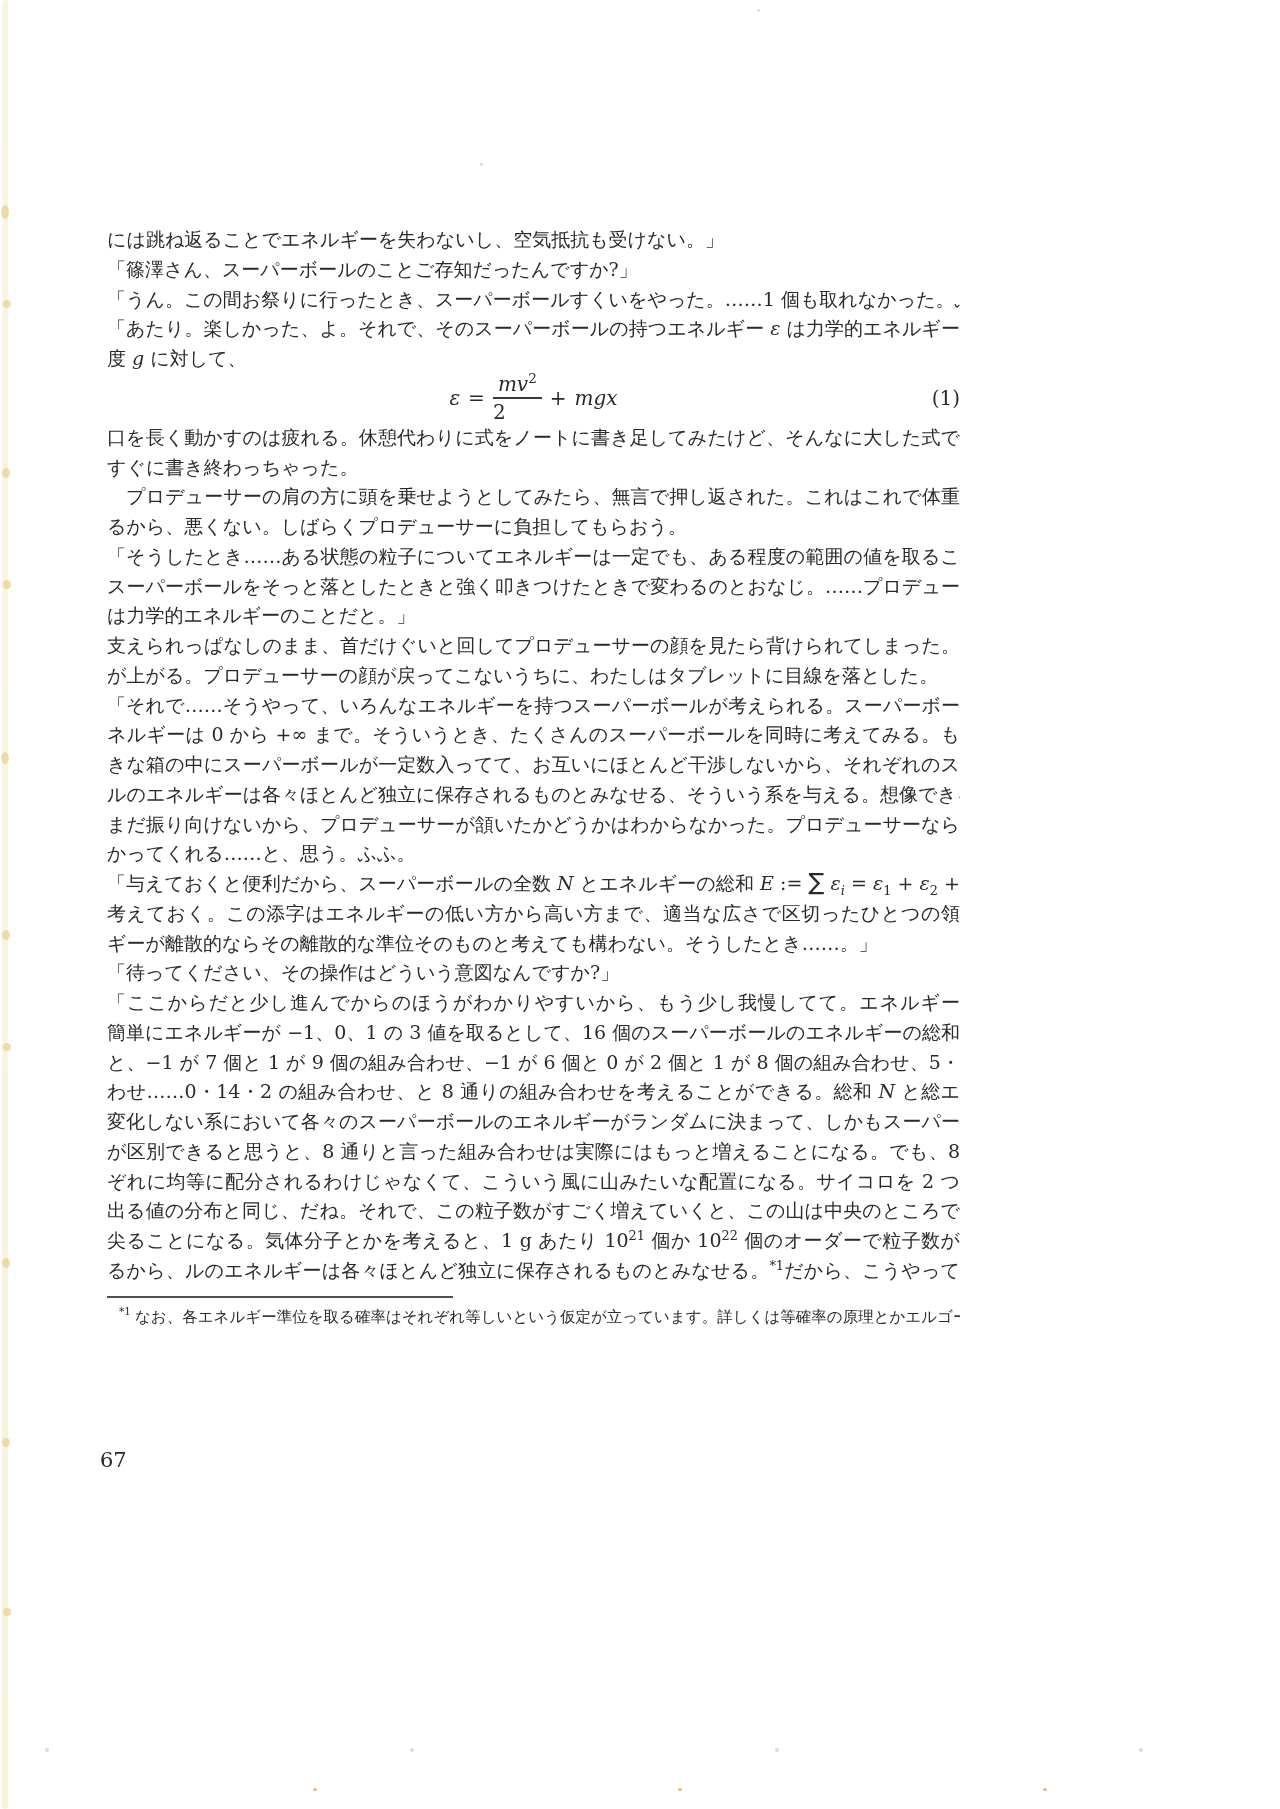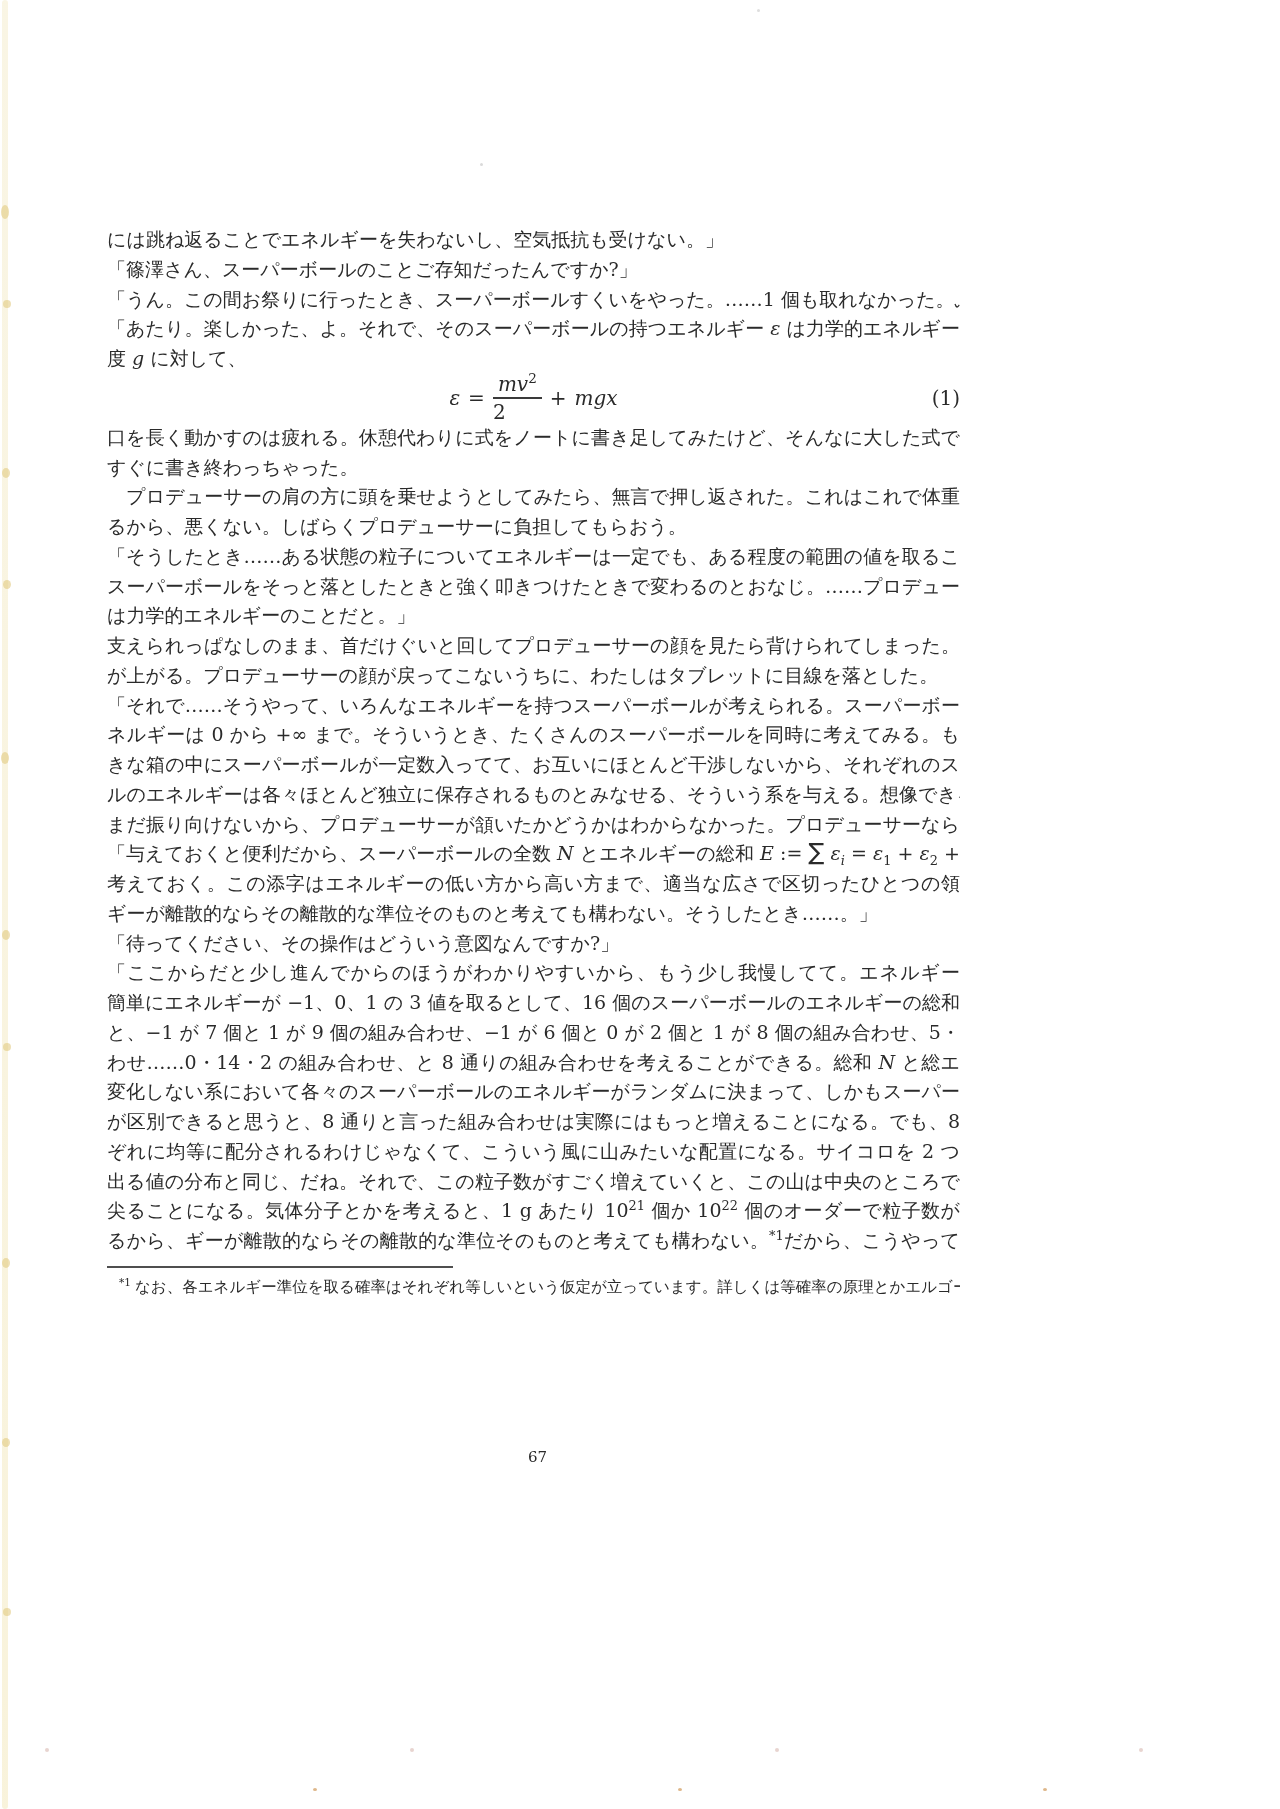--- a/index.html
+++ b/index.html
@@ -57,22 +57,22 @@
   .footnote-rule {
     margin-top: 10px; width: 346px; height: 2px; background: #4f4f4f;
   }
   .footnote {
     margin-top: 7px; font-size: 15.5px; line-height: 24px;
     white-space: nowrap; overflow: hidden;
   }
   .footnote .sup { margin-right: 4px; margin-left: 12px; }
 
   .page-number {
-    position: absolute; top: 1448px; left: 111px; width: 853px;
-    text-align: center; font-size: 15px;
+    position: absolute; top: 1448px; left: 100px; width: 853px;
+    text-align: left; font-size: 21px;
   }
 </style>
 </head>
 <body>
 
 <div class="edge-strip"></div>
 <div class="edge-blob" style="top:205px; height:14px; left:1px;"></div>
 <div class="edge-blob" style="top:300px; height:8px; left:3px;"></div>
 <div class="edge-blob" style="top:468px; height:10px; left:2px;"></div>
 <div class="edge-blob" style="top:580px; height:9px; left:3px;"></div>
@@ -125,34 +125,35 @@
       <div class="line fill"><span>「そうしたとき……ある状態の粒子についてエネルギーは一定でも、ある程度の範囲の値を取ることができる。</span></div>
       <div class="line fill"><span>スーパーボールをそっと落としたときと強く叩きつけたときで変わるのとおなじ。……プロデューサー、ノー</span></div>
       <div class="line"><span>は力学的エネルギーのことだと。」</span></div>
       <div class="line fill"><span>支えられっぱなしのまま、首だけぐいと回してプロデューサーの顔を見たら背けられてしまった。自然と口角</span></div>
       <div class="line"><span>が上がる。プロデューサーの顔が戻ってこないうちに、わたしはタブレットに目線を落とした。</span></div>
       <div class="line fill"><span>「それで……そうやって、いろんなエネルギーを持つスーパーボールが考えられる。スーパーボールなら、エ</span></div>
       <div class="line fill"><span>ネルギーは 0 から +∞ まで。そういうとき、たくさんのスーパーボールを同時に考えてみる。ものすごく大</span></div>
       <div class="line fill"><span>きな箱の中にスーパーボールが一定数入ってて、お互いにほとんど干渉しないから、それぞれのスーパーボー</span></div>
       <div class="line"><span>ルのエネルギーは各々ほとんど独立に保存されるものとみなせる、そういう系を与える。想像できる?」</span></div>
       <div class="line fill"><span>まだ振り向けないから、プロデューサーが頷いたかどうかはわからなかった。プロデューサーならきっとわ</span></div>
+      <div class="line"><span>かってくれる……と、思う。ふふ。</span></div>
       <div class="line fill"><span>「与えておくと便利だから、スーパーボールの全数 </span><span class="m">N</span><span> とエネルギーの総和 </span><span class="m">E</span><span> := </span><span class="sum">∑</span><span> </span><span class="m">ε</span><span class="m sub">i</span><span> = </span><span class="m">ε</span><span class="sub">1</span><span> + </span><span class="m">ε</span><span class="sub">2</span><span> + </span></div>
       <div class="line fill"><span>考えておく。この添字はエネルギーの低い方から高い方まで、適当な広さで区切ったひとつの領域。エネル</span></div>
       <div class="line"><span>ギーが離散的ならその離散的な準位そのものと考えても構わない。そうしたとき……。」</span></div>
       <div class="line"><span>「待ってください、その操作はどういう意図なんですか?」</span></div>
       <div class="line fill"><span>「ここからだと少し進んでからのほうがわかりやすいから、もう少し我慢してて。エネルギーが……たとえば、</span></div>
       <div class="line fill"><span>簡単にエネルギーが −1、0、1 の 3 値を取るとして、16 個のスーパーボールのエネルギーの総和が 2 だとする</span></div>
       <div class="line fill"><span>と、−1 が 7 個と 1 が 9 個の組み合わせ、−1 が 6 個と 0 が 2 個と 1 が 8 個の組み合わせ、5・4・7 の組み合</span></div>
       <div class="line fill"><span>わせ……0・14・2 の組み合わせ、と 8 通りの組み合わせを考えることができる。総和 </span><span class="m">N</span><span> と総エネルギー </span></div>
       <div class="line fill"><span>変化しない系において各々のスーパーボールのエネルギーがランダムに決まって、しかもスーパーボール同士</span></div>
       <div class="line fill"><span>が区別できると思うと、8 通りと言った組み合わせは実際にはもっと増えることになる。でも、8 通りのそれ</span></div>
       <div class="line fill"><span>ぞれに均等に配分されるわけじゃなくて、こういう風に山みたいな配置になる。サイコロを 2 つ振ったときに</span></div>
       <div class="line fill"><span>出る値の分布と同じ、だね。それで、この粒子数がすごく増えていくと、この山は中央のところでかなり鋭く</span></div>
       <div class="line fill"><span>尖ることになる。気体分子とかを考えると、1 g あたり 10</span><span class="sup">21</span><span> 個か 10</span><span class="sup">22</span><span> 個のオーダーで粒子数があることにな</span></div>
-      <div class="line fill"><span>るから、ギーが離散的ならその離散的な準位そのものと考えても構わない。</span><span class="sup">*1</span><span>だから、こうやってエネルギー</span></div>
+      <div class="line fill"><span>るから、ルのエネルギーは各々ほとんど独立に保存されるものとみなせる。</span><span class="sup">*1</span><span>だから、こうやってエネルギー</span></div>
     </div>
 
   <div class="footnote-rule"></div>
   <div class="footnote">
     <span class="sup">*1</span><span>なお、各エネルギー準位を取る確率はそれぞれ等しいという仮定が立っています。詳しくは等確率の原理とかエルゴード仮説とか</span>
   </div>
 </div>
 
 <div class="page-number">67</div>
 

